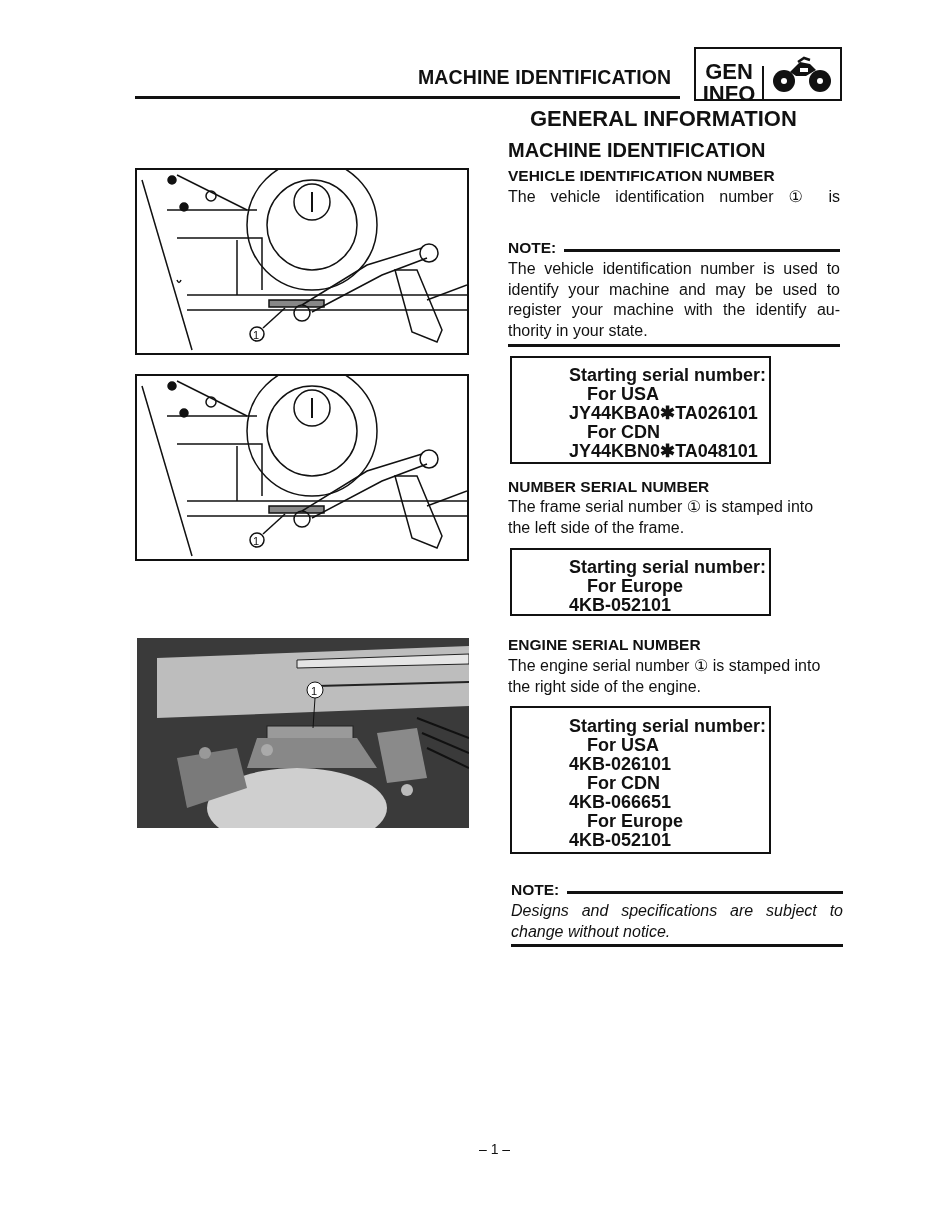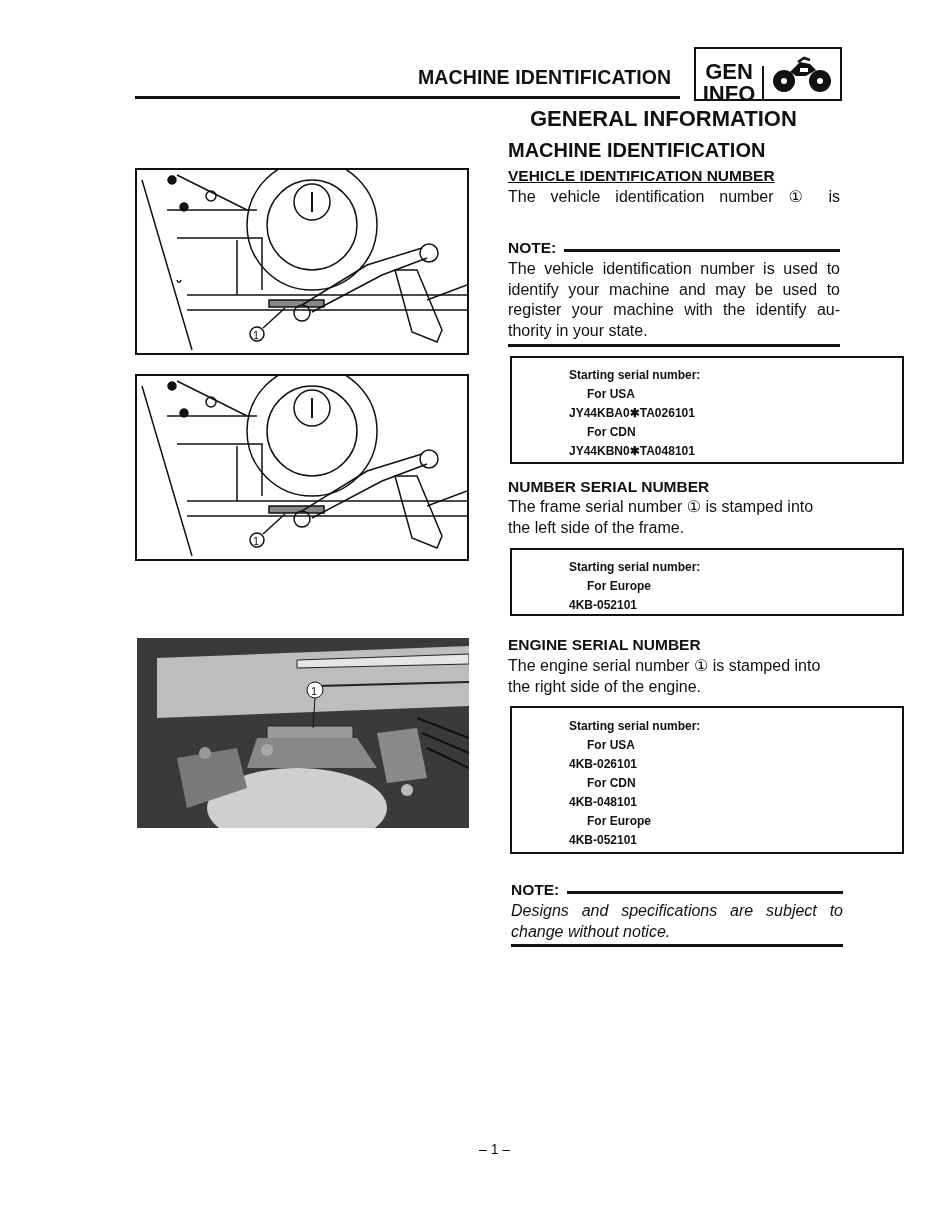--- a/index.html
+++ b/index.html
@@ -18,21 +18,21 @@
   
   .h1 { left: 530px; top: 106px; font-size: 22px; font-weight: bold; }
   .h2 { left: 508px; top: 139px; font-size: 20px; font-weight: bold; }
   .h3 { font-size: 15.5px; font-weight: bold; }
   .p  { font-size: 16px; line-height: 20.5px; width: 332px; text-align: justify; }
   .note-row { display: flex; align-items: center; width: 332px; text-align: right; }
   .note-label { font-size: 15.5px; font-weight: bold; margin-right: 8px; }
   .note-line { flex: 1; height: 3px; background: #111; margin-top: 4px; }
   .rule { height: 3px; background: #111; width: 332px; }
 
-  .serial-box { border: 2.5px solid #111; width: 394px; box-sizing: border-box; font-weight: bold; font-size: 12px; line-height: 19px; }
+  .serial-box { border: 2.5px solid #111; width: 261px; box-sizing: border-box; font-weight: bold; font-size: 18px; line-height: 19px; }
   .serial-box .lbl { padding-left: 57px; }
   .serial-box .region { padding-left: 75px; }
   .serial-box .num { padding-left: 57px; }
 
   
   .fig { border: 2.5px solid #111; box-sizing: border-box; background: #fff; overflow: hidden; }
   .photo { background: #666; overflow: hidden; }
   .page-num { left: 479px; top: 1141px; font-size: 14px; }
 </style>
 </head>
@@ -54,21 +54,21 @@
       <path d="M20 18 L30 8 L40 10 L46 16 L36 22 L26 22 Z" fill="#111"></path>
       <path d="M28 8 L34 4 L40 6" stroke="#111" stroke-width="2.5" fill="none"></path>
       <rect x="30" y="14" width="8" height="4" fill="#fff"></rect>
     </svg>
   </div>
 </div>
 
 <div class="abs h1">GENERAL INFORMATION</div>
 <div class="abs h2">MACHINE IDENTIFICATION</div>
 
-<div class="abs h3" style="left:508px; top:167px;text-decoration:underline;">VEHICLE IDENTIFICATION NUMBER</div>
+<div class="abs h3" style="left:508px; top:167px;">VEHICLE IDENTIFICATION NUMBER</div>
 <div class="abs p" style="left:508px; top:187px;">
   <div style="text-align:justify; text-align-last:justify;">The vehicle identification number ① is</div>
 </div>
 
 <div class="abs note-row" style="left:508px; top:239px;">
   <span class="note-label">NOTE:</span>
   <span class="note-line"></span>
 </div>
 <div class="abs p" style="left:508px; top:259px;">
   <div style="text-align-last:justify;">The vehicle identification number is used to</div>
@@ -102,21 +102,21 @@
 <div class="abs p" style="left:508px; top:656px;">
   <div>The engine serial number ① is stamped into</div>
   <div>the right side of the engine.</div>
 </div>
 
 <div class="abs serial-box" style="left:510px; top:706px; height:148px; padding-top:9px;">
   <div class="lbl">Starting serial number:</div>
   <div class="region">For USA</div>
   <div class="num">4KB-026101</div>
   <div class="region">For CDN</div>
-  <div class="num">4KB-048101</div>
+  <div class="num">4KB-066651</div>
   <div class="region">For Europe</div>
   <div class="num">4KB-052101</div>
 </div>
 
 <div class="abs note-row" style="left:511px; top:881px;">
   <span class="note-label">NOTE:</span>
   <span class="note-line"></span>
 </div>
 <div class="abs p" style="left:511px; top:901px;font-style:italic;">
   <div style="text-align-last:justify;">Designs and specifications are subject to</div>

